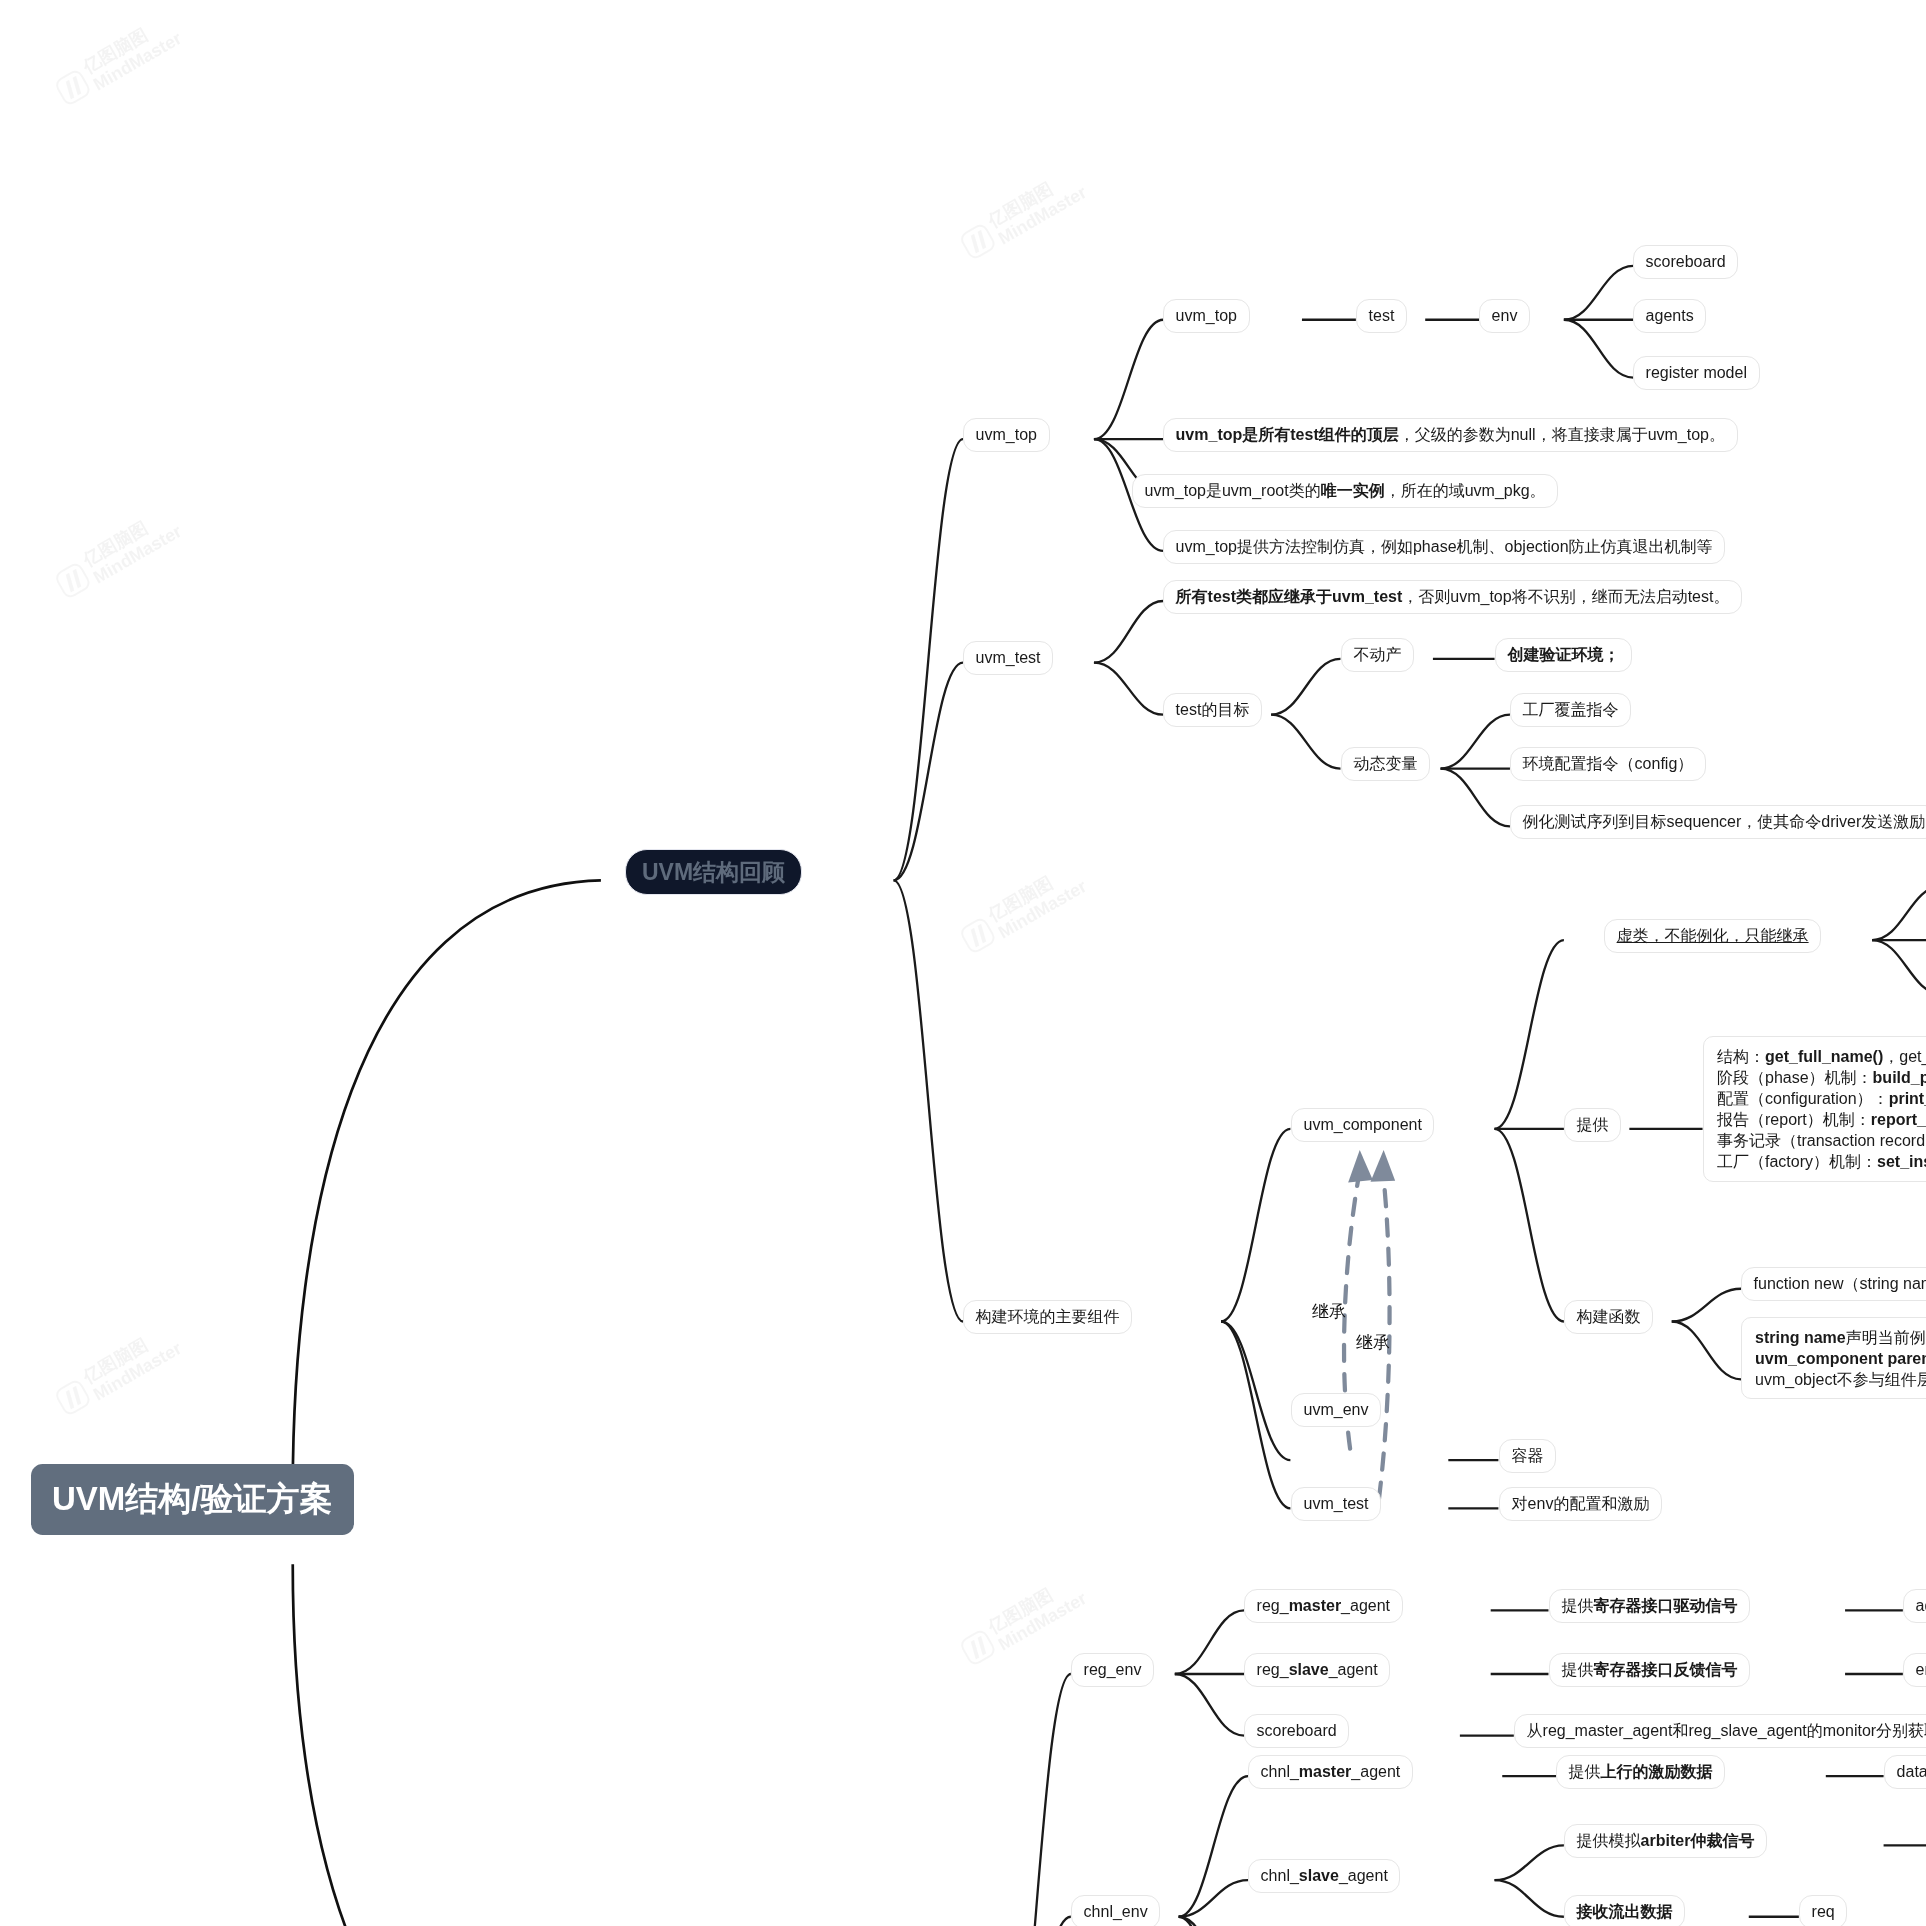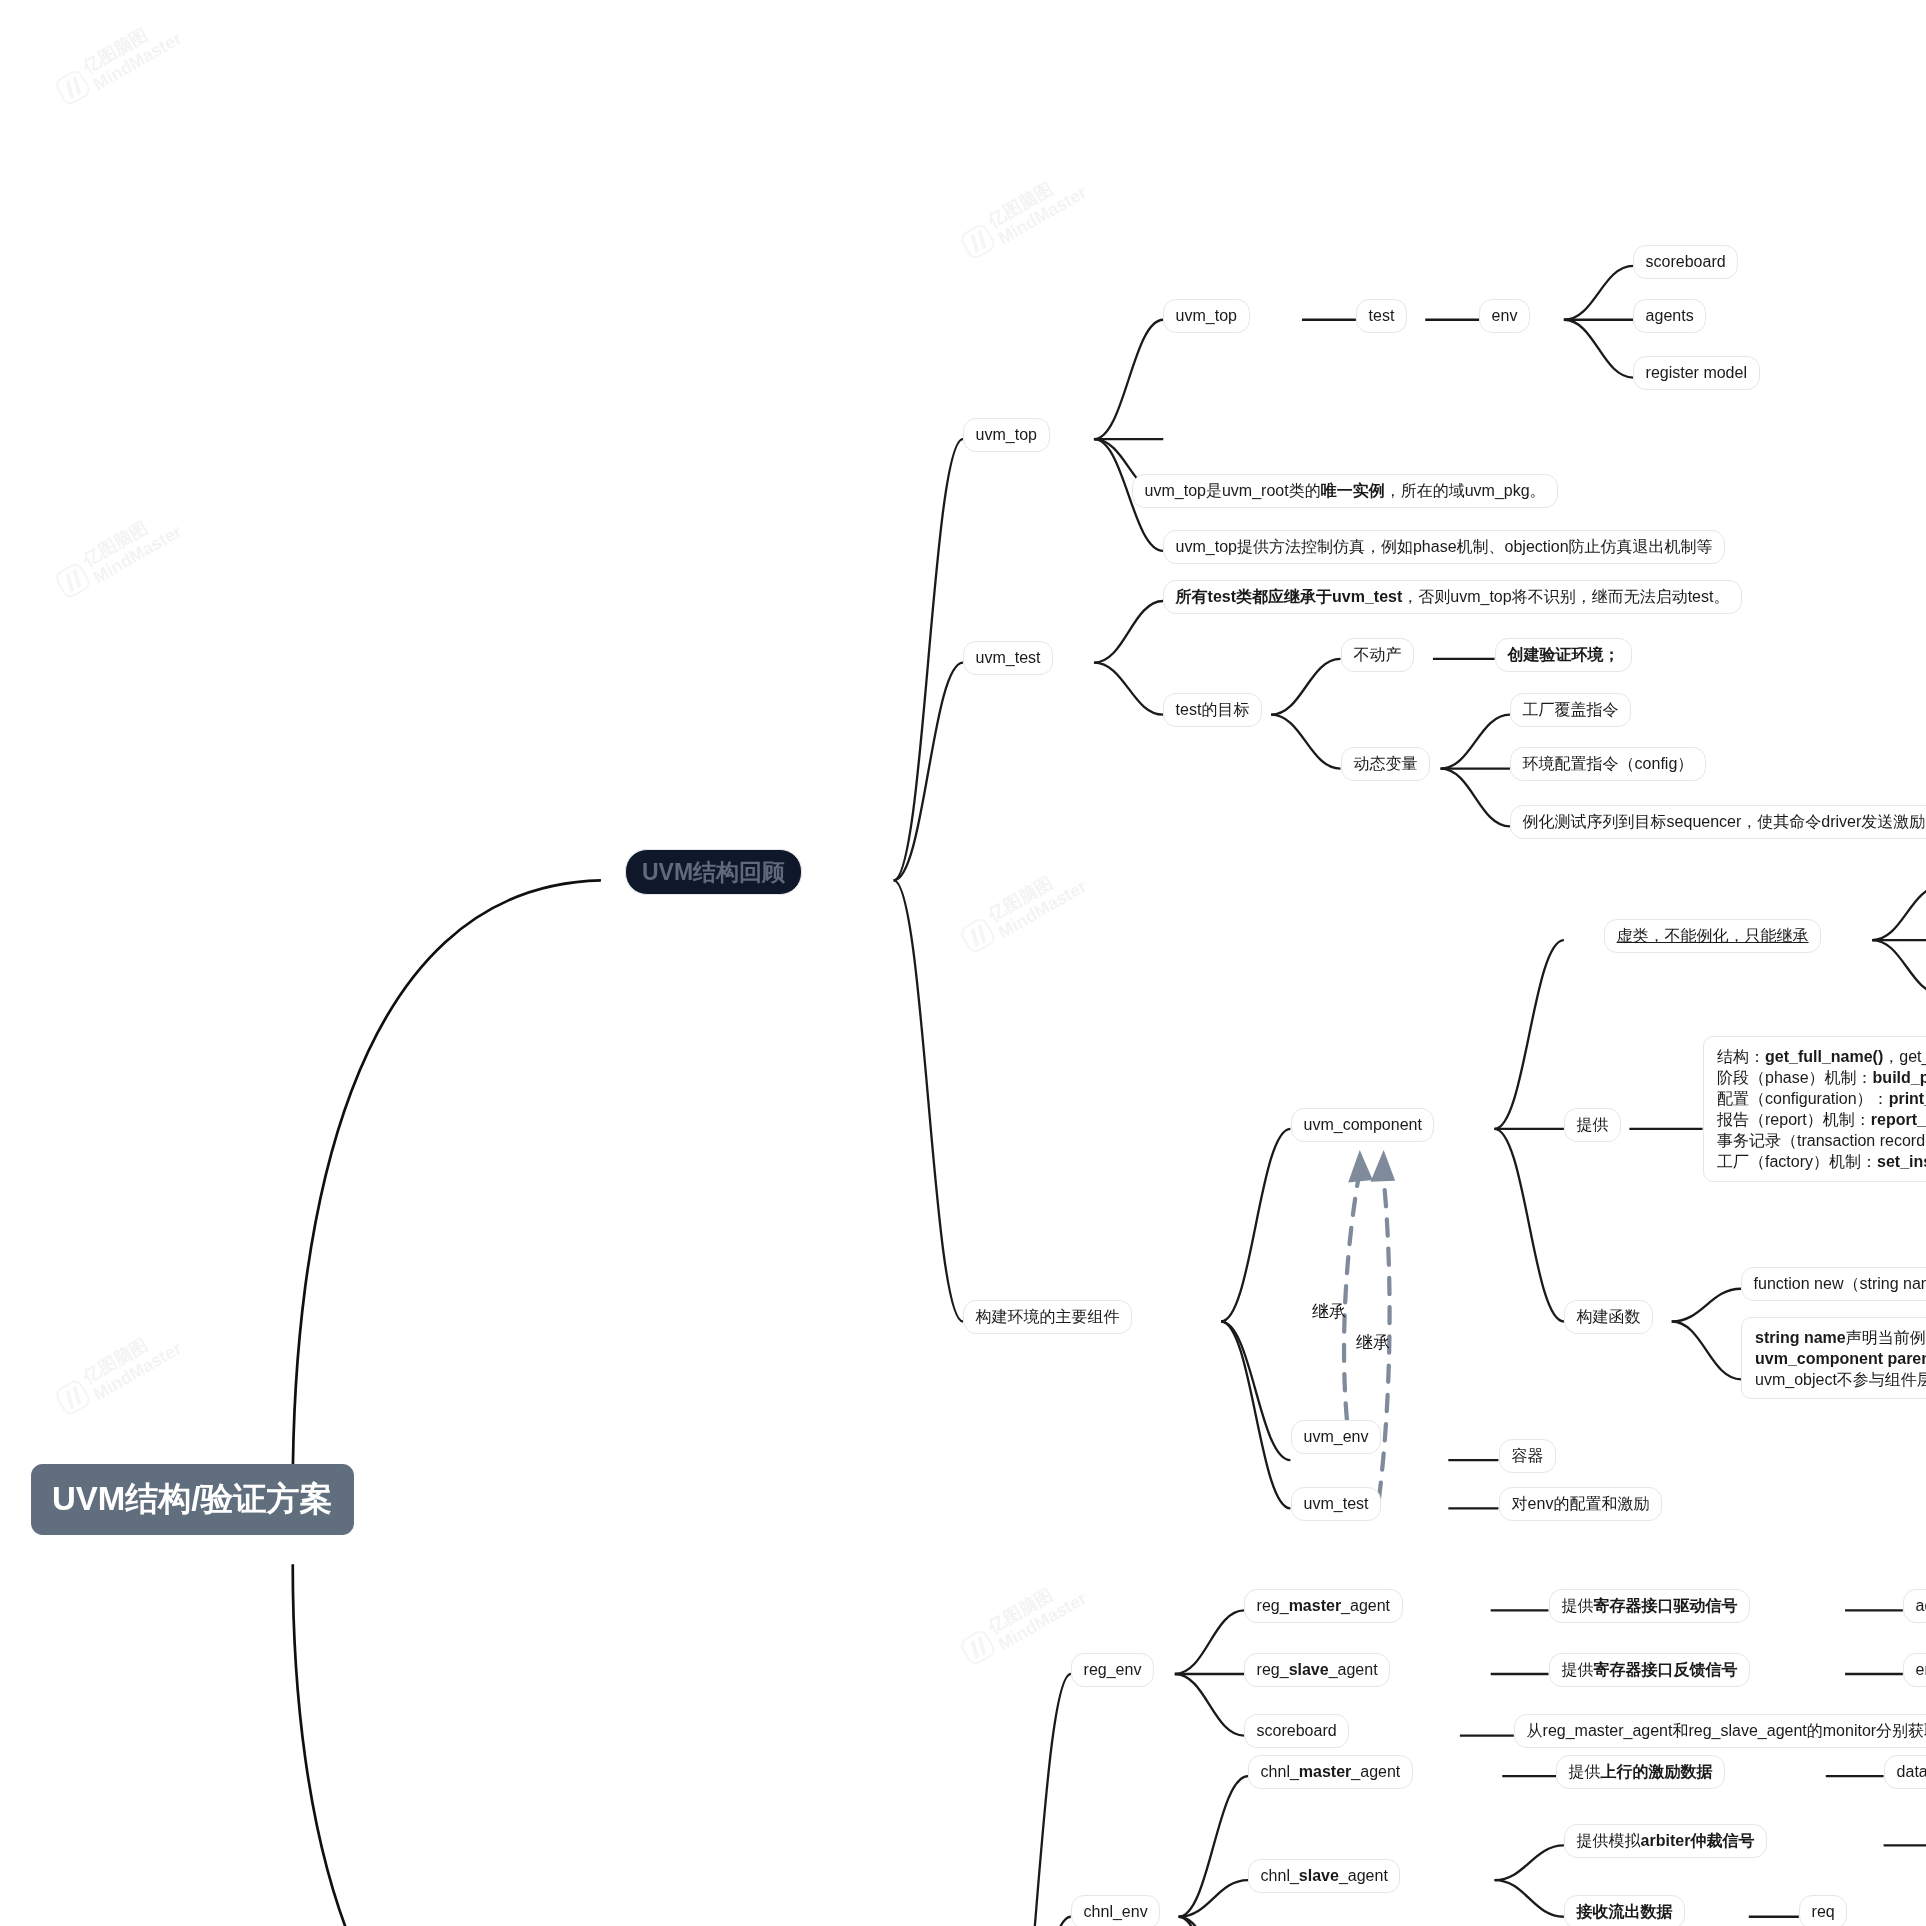--- a/index.html
+++ b/index.html
@@ -217,20 +217,23 @@
   <div class="node lvl1" style="left:601px; top:849px;">UVM结构回顾</div>
 
   <div class="node" style="left:963px; top:418px;">uvm_top</div>
   <div class="node" style="left:1163px; top:299px;">uvm_top</div>
   <div class="node" style="left:1356px; top:299px;">test</div>
   <div class="node" style="left:1479px; top:299px;">env</div>
   <div class="node" style="left:1633px; top:245px;">scoreboard</div>
   <div class="node" style="left:1633px; top:299px;">agents</div>
   <div class="node" style="left:1633px; top:356px;">register model</div>
 
+  <div class="node" style="left:1163px; top:418px;">
+    <span><b>uvm_top是所有test组件的顶层</b><span>，父级的参数为null，将直接隶属于uvm_top。</span></span>
+  </div>
   <div class="node" style="left:1132px; top:474px;">
     <span><span>uvm_top是uvm_root类的</span><b>唯一实例</b><span>，所在的域uvm_pkg。</span></span>
   </div>
   <div class="node" style="left:1163px; top:530px;">uvm_top提供方法控制仿真，例如phase机制、objection防止仿真退出机制等</div>
 
   <div class="node" style="left:963px; top:641px;">uvm_test</div>
   <div class="node" style="left:1163px; top:580px;">
     <span><b>所有test类都应继承于uvm_test</b><span>，否则uvm_top将不识别，继而无法启动test。</span></span>
   </div>
   <div class="node" style="left:1163px; top:693px;">test的目标</div>
@@ -264,21 +267,21 @@
 
   <div class="node multi block" style="left:1741px; top:1317px; width:986px; padding:8.5px 13px;">
     <span class="ln"><b>string name</b><span>声明当前例化组件的名称，可用</span></span>
     <span class="ln"><b>uvm_component parent</b></span>
     <span class="ln"><b></b><span>uvm_object不参与组件层次构建，只有一个形参string name。</span></span>
   </div>
 
   <div style="position:absolute; left:1312px; top:1300px; z-index:11; font-size:17px; color:#111;">继承</div>
   <div style="position:absolute; left:1356px; top:1331px; z-index:11; font-size:17px; color:#111;">继承</div>
 
-  <div class="node" style="left:1291px; top:1393px;margin-top:27px;">uvm_env</div>
+  <div class="node" style="left:1291px; top:1393px;">uvm_env</div>
   <div class="node" style="left:1499px; top:1439px;">容器</div>
   <div class="node" style="left:1291px; top:1487px;">uvm_test</div>
   <div class="node" style="left:1499px; top:1487px;">对env的配置和激励</div>
 
   <div class="node" style="left:1071px; top:1653px;">reg_env</div>
 
   <div class="node" style="left:1244px; top:1589px;">
     <span><span>reg_</span><b>master</b><span>_agent</span></span>
   </div>
   <div class="node" style="left:1549px; top:1589px;">

